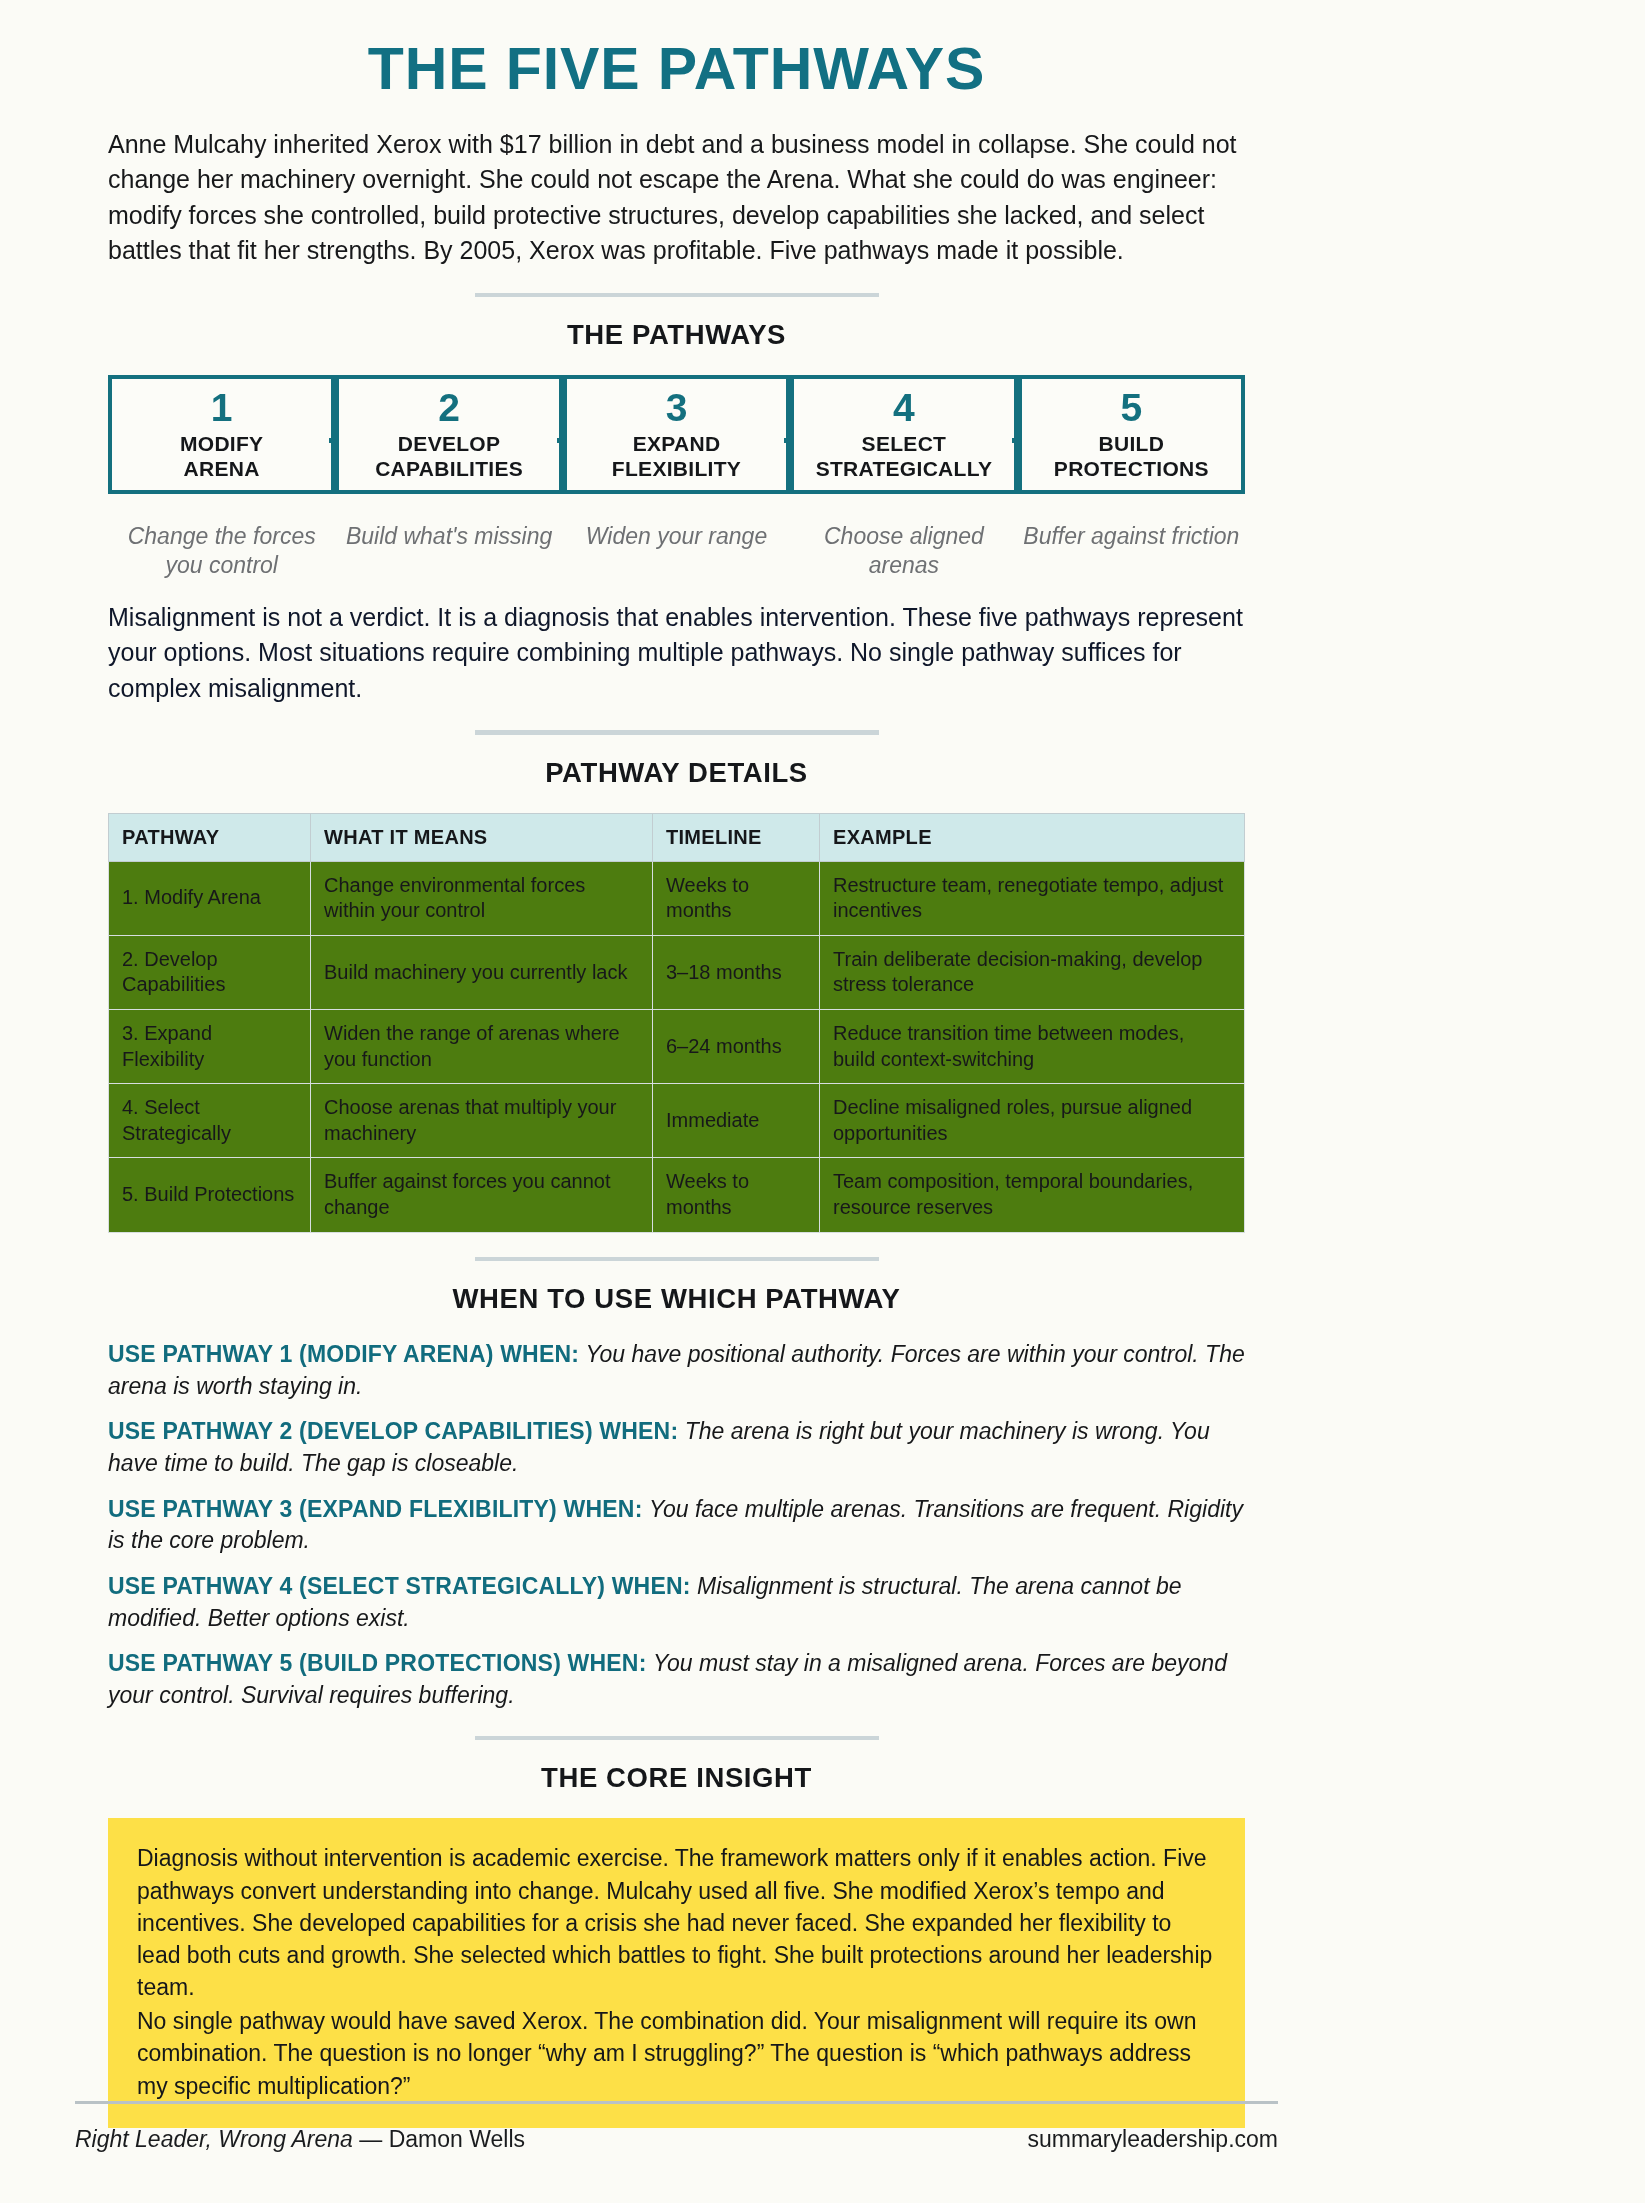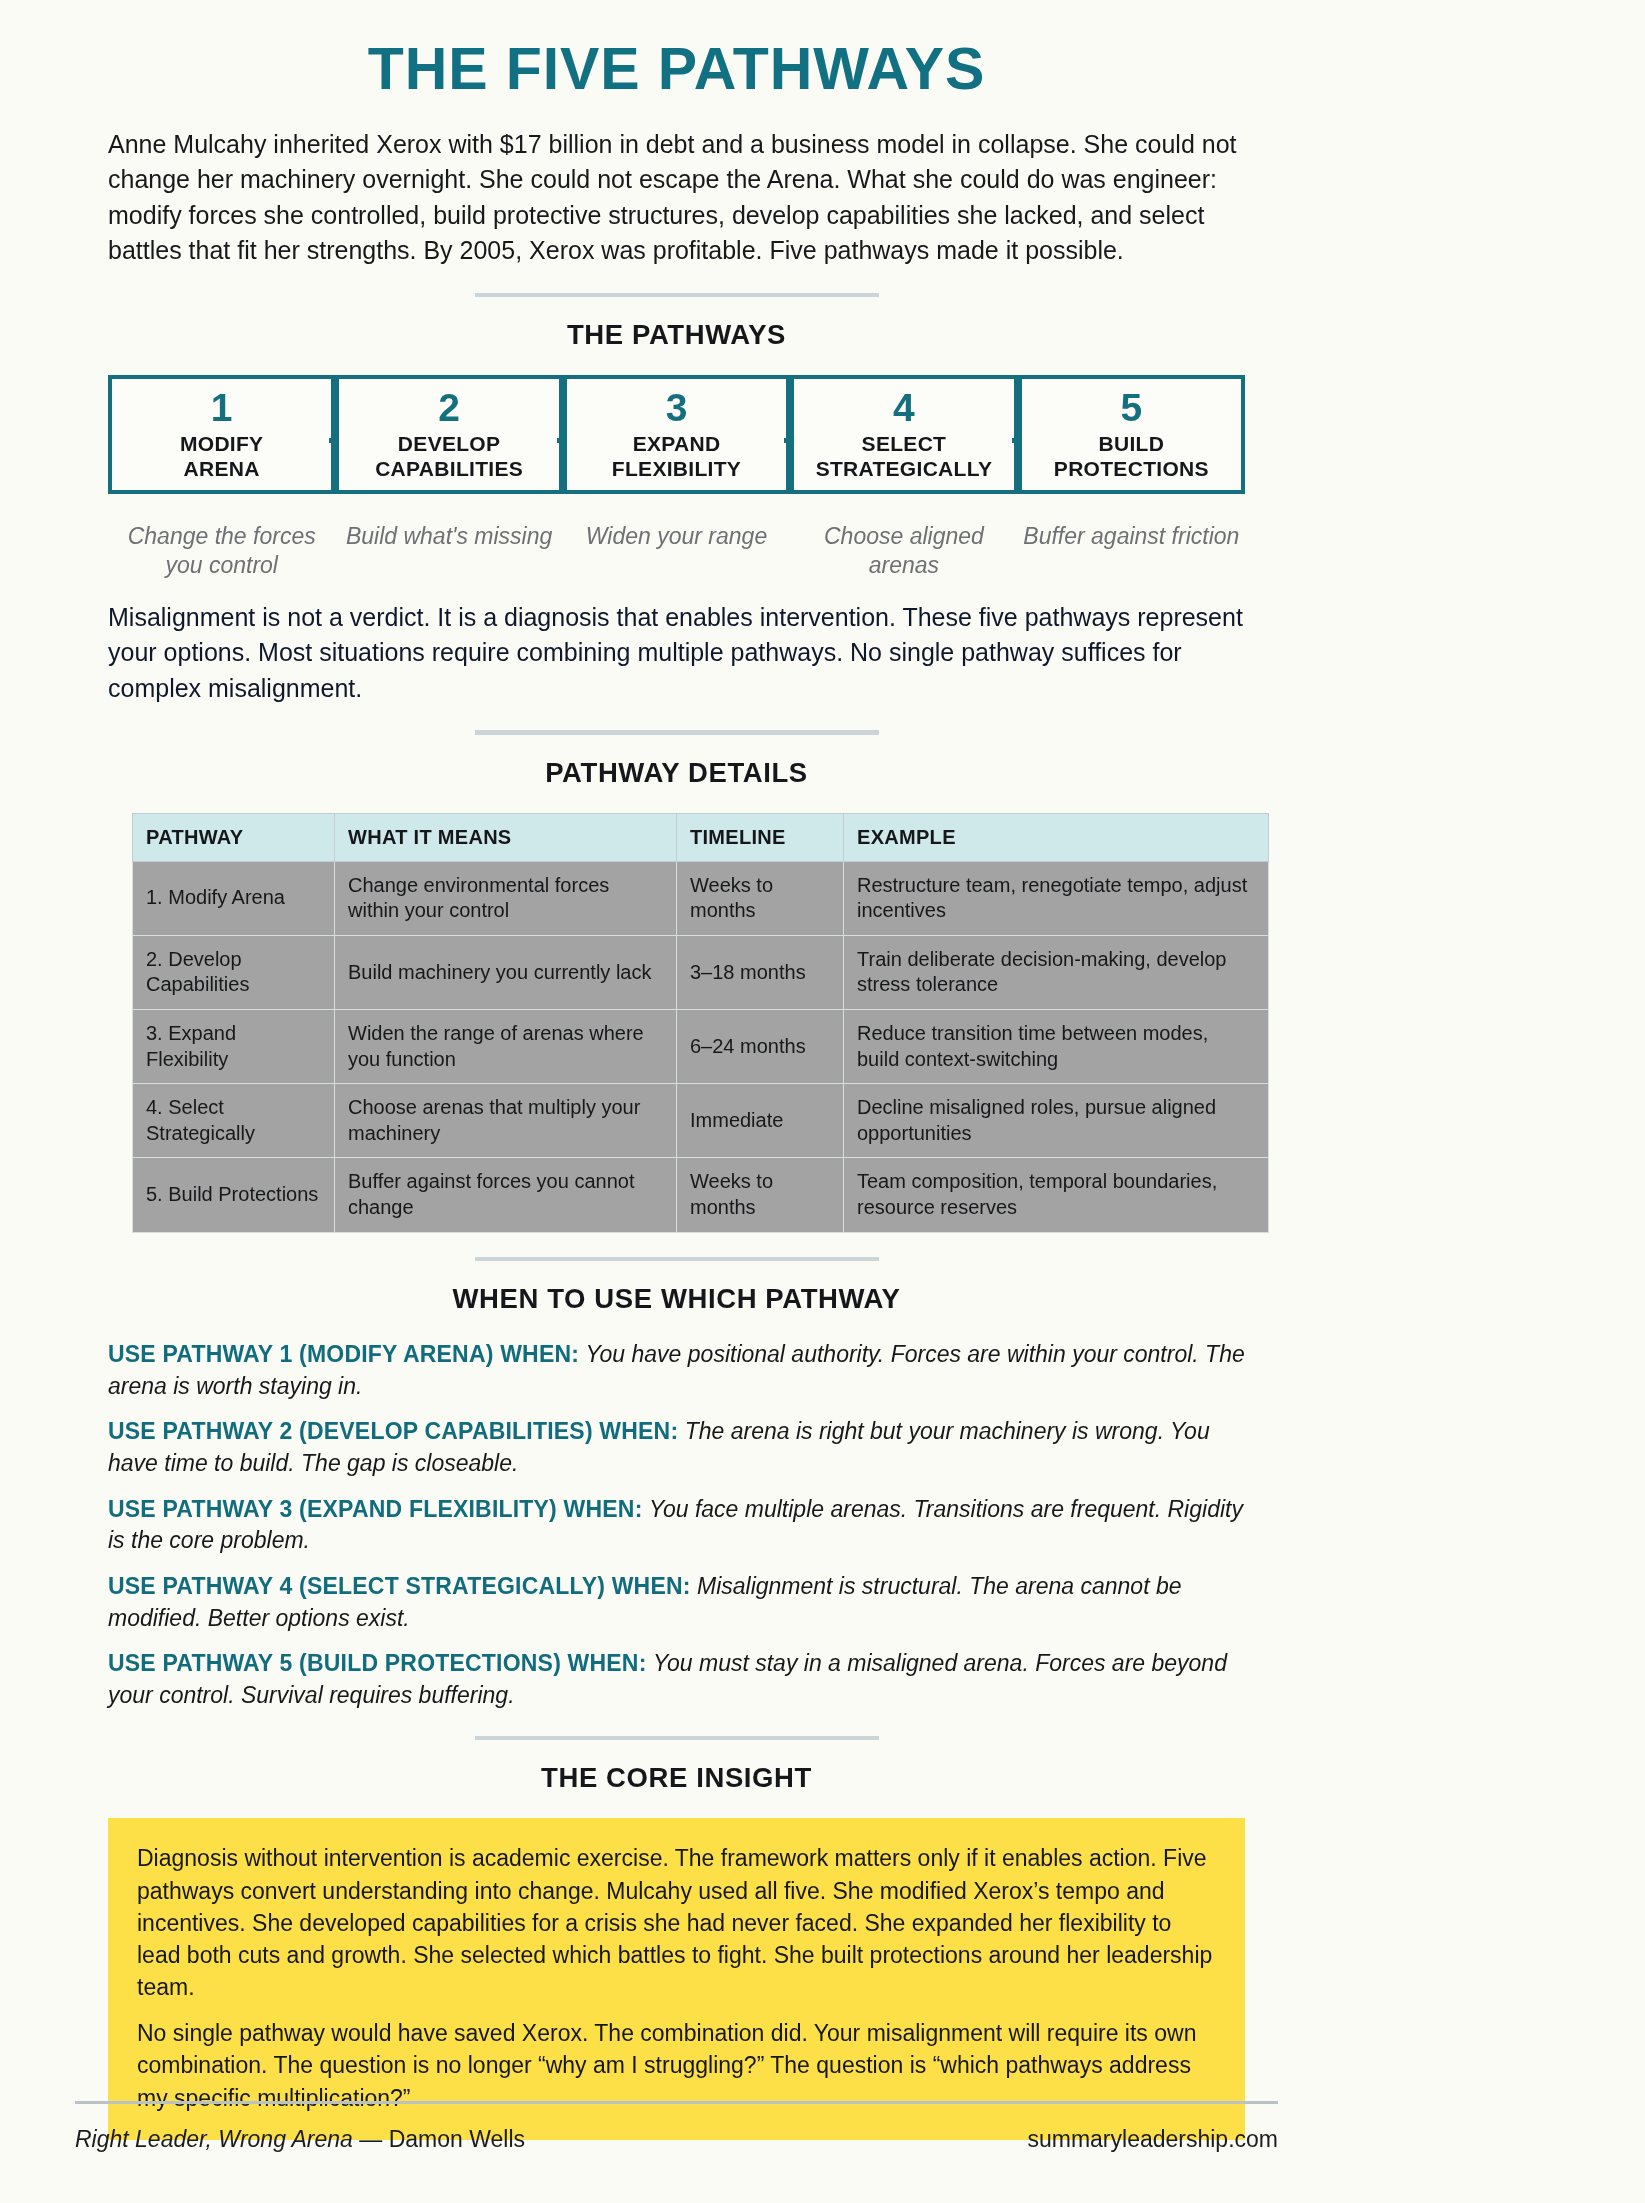--- a/index.html
+++ b/index.html
@@ -126,22 +126,21 @@
     font-size: 25px;
     line-height: 1.42;
     color: #0f172a;
   }
 
   
   table.details {
     width: 100%;
     border-collapse: collapse;
     border: 0.9px solid #C2CDD1;
-    background: #a3a3a3;
-    margin-left: 24px;
+    background: #4d7c0f;
   }
   table.details th {
     background: #CFE9EA;
     font-size: 20px;
     font-weight: bold;
     text-align: left;
     padding: 12px 13px;
     border: 0.9px solid #C2CDD1;
     color: #15171a;
     letter-spacing: 0.3px;
@@ -177,21 +176,21 @@
   
   .insight-box {
     background: #fde047;
     padding: 24px 29px 26px 29px;
   }
   .insight-box p {
     font-size: 23px;
     line-height: 1.4;
     color: #15171a;
   }
-  .insight-box p + p { margin-top: 14px; }
+  .insight-box p + p { margin-top: 2px; }
 
   
   .footer {
     position: absolute;
     left: 75px;
     right: 75px;
     bottom: 51px;
   }
   .footer-rule {
     height: 2.8px;

